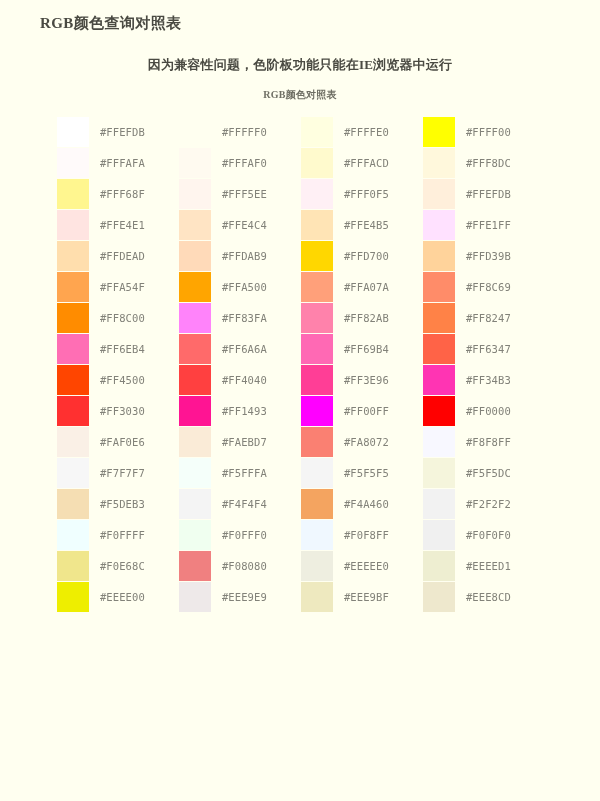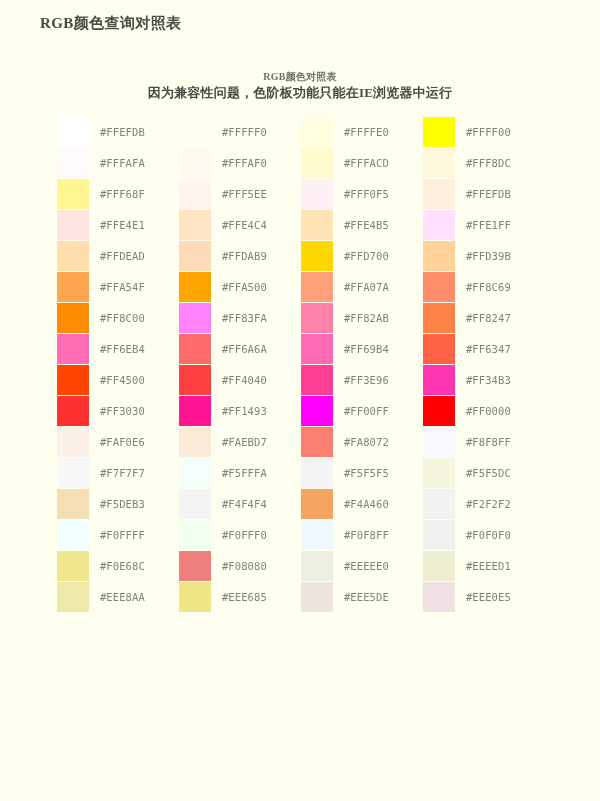--- a/index.html
+++ b/index.html
@@ -89,22 +89,22 @@
     height: 30px;
     display: block;
   }
 </style>
 </head>
 <body style="background: rgb(255, 255, 240);">
 
 <div id="page-title">RGB颜色查询对照表</div>
 
 <div id="subtitle-block">
+  <div id="notice-text">因为兼容性问题，色阶板功能只能在IE浏览器中运行</div>
   <div id="table-caption">RGB颜色对照表</div>
-  <div id="notice-text">因为兼容性问题，色阶板功能只能在IE浏览器中运行</div>
 </div>
 
 <table id="color-table">
   <tbody>
       <tr>
         <td class="swatch-cell">
           <span class="swatch" style="background: rgb(255, 255, 255);"></span>
         </td>
         <td class="label-cell">#FFEFDB</td>
         <td class="swatch-cell">
@@ -367,30 +367,30 @@
           <span class="swatch" style="background: rgb(238, 238, 224);"></span>
         </td>
         <td class="label-cell">#EEEEE0</td>
         <td class="swatch-cell">
           <span class="swatch" style="background: rgb(238, 238, 209);"></span>
         </td>
         <td class="label-cell">#EEEED1</td>
       </tr>
       <tr>
         <td class="swatch-cell">
-          <span class="swatch" style="background: rgb(238, 232, 170);"></span>
-        </td>
-        <td class="label-cell">#EEE8AA</td>
-        <td class="swatch-cell">
-          <span class="swatch" style="background: rgb(238, 230, 133);"></span>
-        </td>
-        <td class="label-cell">#EEE685</td>
-        <td class="swatch-cell">
-          <span class="swatch" style="background: rgb(238, 229, 222);"></span>
-        </td>
-        <td class="label-cell">#EEE5DE</td>
-        <td class="swatch-cell">
-          <span class="swatch" style="background: rgb(238, 224, 229);"></span>
-        </td>
-        <td class="label-cell">#EEE0E5</td>
+          <span class="swatch" style="background: rgb(238, 238, 0);"></span>
+        </td>
+        <td class="label-cell">#EEEE00</td>
+        <td class="swatch-cell">
+          <span class="swatch" style="background: rgb(238, 233, 233);"></span>
+        </td>
+        <td class="label-cell">#EEE9E9</td>
+        <td class="swatch-cell">
+          <span class="swatch" style="background: rgb(238, 233, 191);"></span>
+        </td>
+        <td class="label-cell">#EEE9BF</td>
+        <td class="swatch-cell">
+          <span class="swatch" style="background: rgb(238, 232, 205);"></span>
+        </td>
+        <td class="label-cell">#EEE8CD</td>
       </tr>
     </tbody>
 </table>
 
 </body></html>

